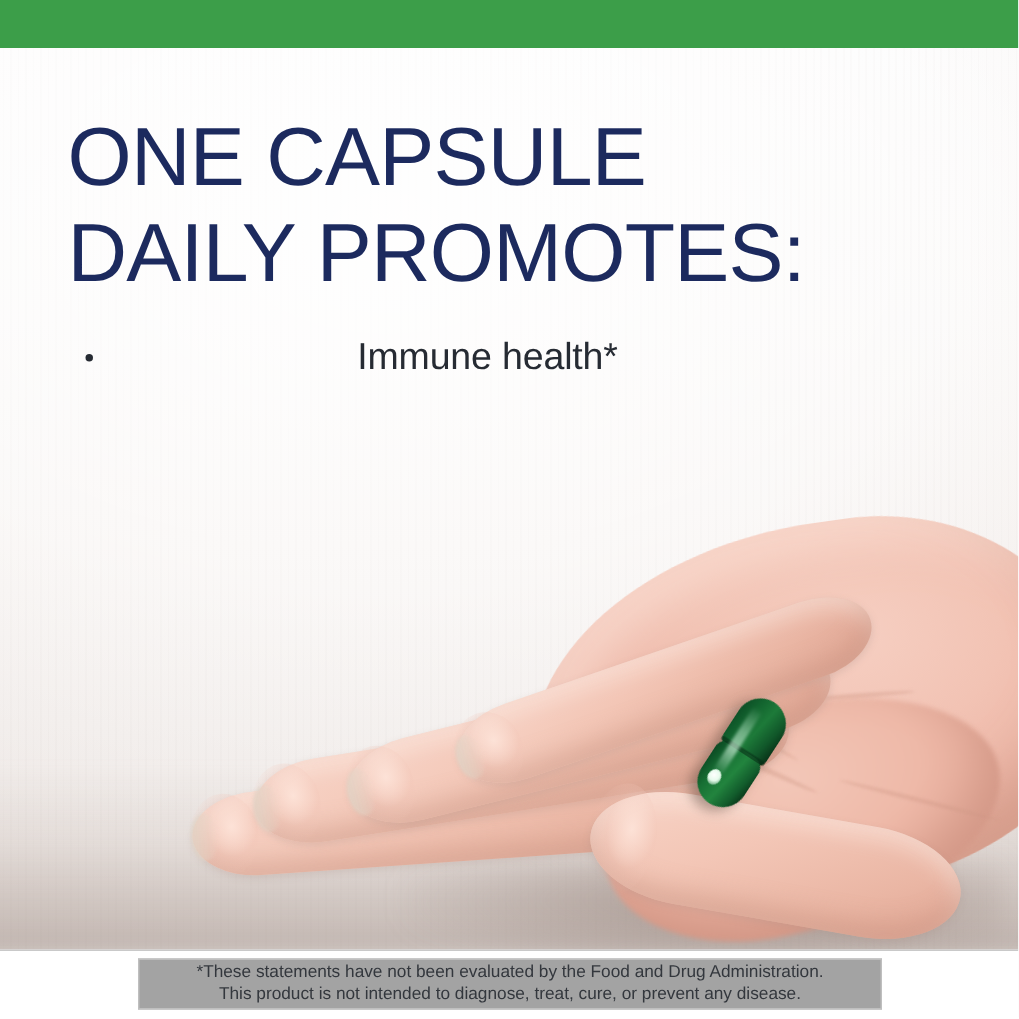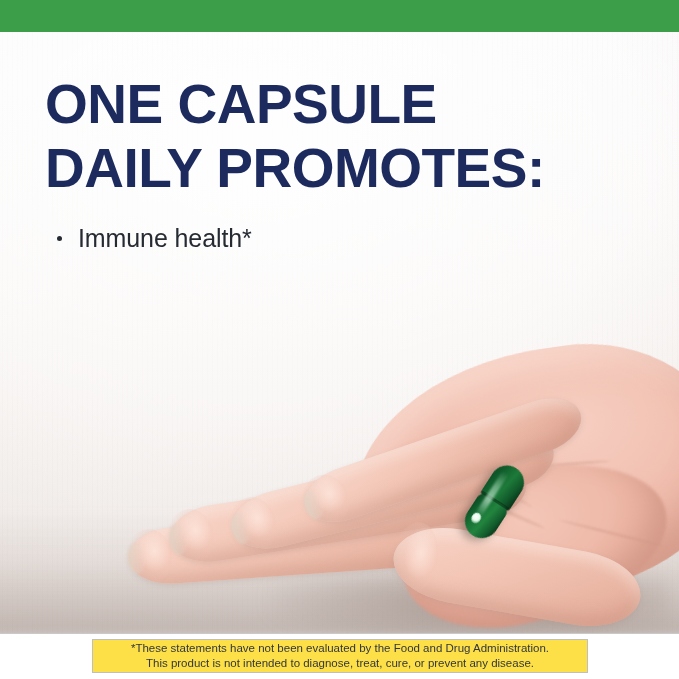--- a/index.html
+++ b/index.html
@@ -300,21 +300,21 @@
     width: 679px;
     z-index: 30;
   }
   .headline {
     position: absolute;
     left: 45px;
     top: 72px;
     margin: 0;
     color: #1c2a5e;
     font-family: "Liberation Sans", sans-serif;
-    font-weight: bold;
+    font-weight: normal;
     font-size: 55px;
     line-height: 64px;
     letter-spacing: -0.5px;
     white-space: pre-line;
     text-shadow: 0 1px 0 rgba(255,255,255,0.5);
   }
   .bullets {
     position: absolute;
     left: 52px;
     top: 222px;
@@ -325,20 +325,21 @@
   }
   .bullets li {
     position: relative;
     padding-left: 26px;
     margin-bottom: 14px;
     color: #262b33;
     font-family: "Liberation Sans", sans-serif;
     font-size: 25px;
     line-height: 32px;
     letter-spacing: -0.1px;
+    text-align: center;
   }
   .bullets li:before {
     content: "";
     position: absolute;
     left: 5px;
     top: 14px;
     width: 5px;
     height: 5px;
     border-radius: 50%;
     background: #262b33;
@@ -368,21 +369,21 @@
     left: 92px;
     top: 639px;
     width: 496px;
     height: 34px;
     border: 1px solid #bfbfbf;
     box-sizing: border-box;
     display: flex;
     align-items: center;
     justify-content: center;
     z-index: 46;
-    background: #fde047;
+    background: #a3a3a3;
   }
   .disclaimer p {
     margin: 0;
     text-align: center;
     color: #33373d;
     font-family: "Liberation Sans", sans-serif;
     font-size: 11.5px;
     line-height: 15px;
     white-space: pre-line;
   }

